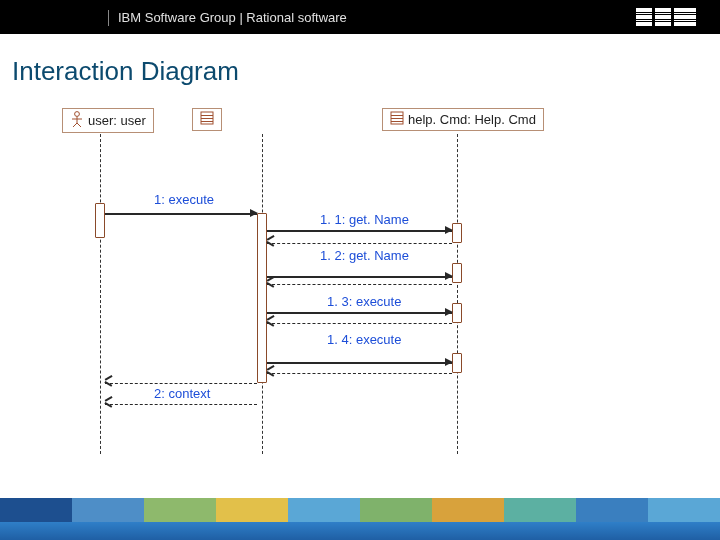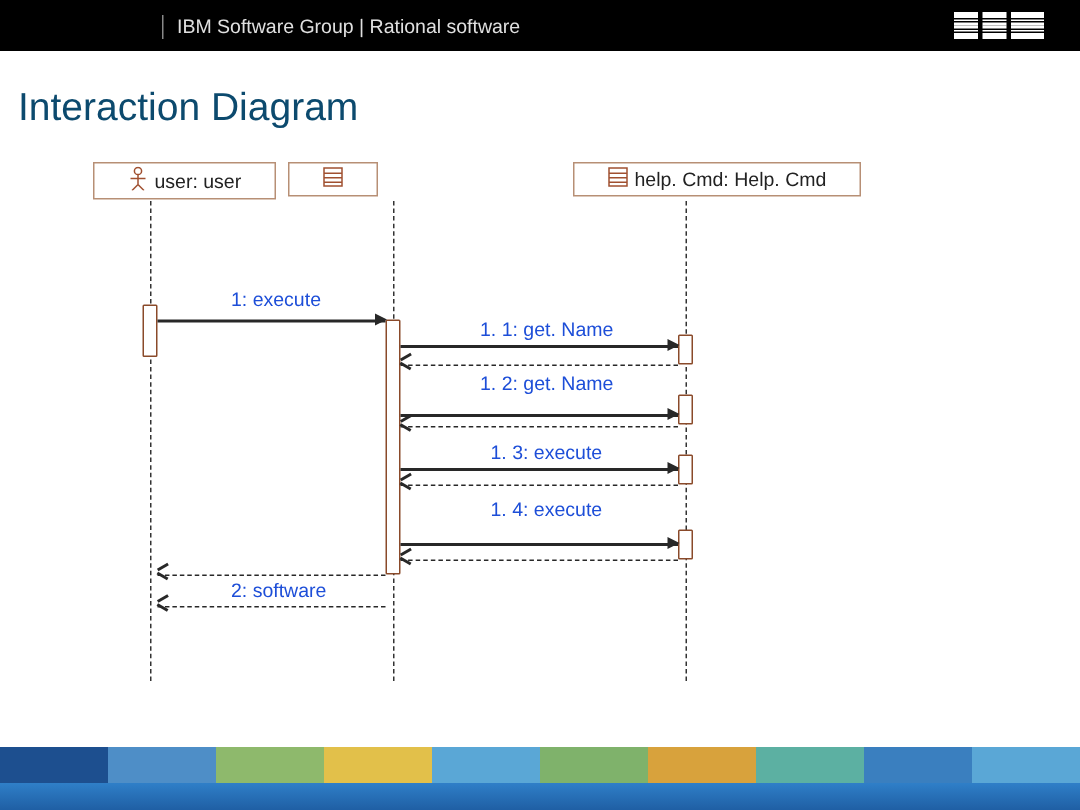--- a/index.html
+++ b/index.html
@@ -10,21 +10,21 @@
   .header-rule { position: absolute; left: 108px; top: 10px; width: 1px; height: 16px; background: #888; }
   .header-text { position: absolute; left: 118px; top: 10px; font-size: 13px; color: #e0e0e0; }
   .ibm-logo { position: absolute; right: 24px; top: 8px; display: flex; gap: 3px; }
   .logo-col { position: relative; width: 16px; height: 18px; display: flex; flex-direction: column; justify-content: space-between; }
   .logo-bar { height: 1.5px; background: #fff; }
 
   .title { position: absolute; left: 12px; top: 56px; font-size: 26px; color: #0c4a6e; font-weight: 400; }
 
   .diagram { position: absolute; left: 62px; top: 108px; width: 560px; height: 360px; }
 
-  .participant { position: absolute; top: 0; display: flex; align-items: center; gap: 4px; background: #fff; border: 1px solid #b78f75; padding: 2px 22px; font-size: 13px; color: #222; white-space: nowrap; }
+  .participant { position: absolute; top: 0; display: flex; align-items: center; gap: 4px; background: #fff; border: 1px solid #b78f75; padding: 2px 7px; font-size: 13px; color: #222; white-space: nowrap; }
   .participant.user { left: 0; }
   .participant.context { left: 130px; }
   .participant.help { left: 320px; }
 
   .actor-icon { display: inline-block; }
   .comp-icon { display: inline-block; }
 
   .lifeline { position: absolute; top: 26px; width: 0; border-left: 1.5px dashed #333; }
 
   .actbox { position: absolute; width: 10px; border: 1px solid #8a4a2a; background: #fff; border-radius: 1px; }
@@ -174,21 +174,21 @@
         <div class="t"></div>
         <div class="b"></div>
       </div>
 
   <div class="arrow-line" style="left:43px; top:275px; width:152px; border-top:1.5px dashed #282828; background:none; height:0"></div>
   <div class="arrow-head-lo" style="left:43px; top:271px">
         <div class="t"></div>
         <div class="b"></div>
       </div>
 
-  <div class="msg" style="left:92px; top:278px">2: software</div>
+  <div class="msg" style="left:92px; top:278px">2: context</div>
   <div class="arrow-line" style="left:43px; top:296px; width:152px; border-top:1.5px dashed #282828; background:none; height:0"></div>
   <div class="arrow-head-lo" style="left:43px; top:292px">
         <div class="t"></div>
         <div class="b"></div>
       </div>
 
 </div>
 
 <div class="footer">
   <div class="footer-top">

